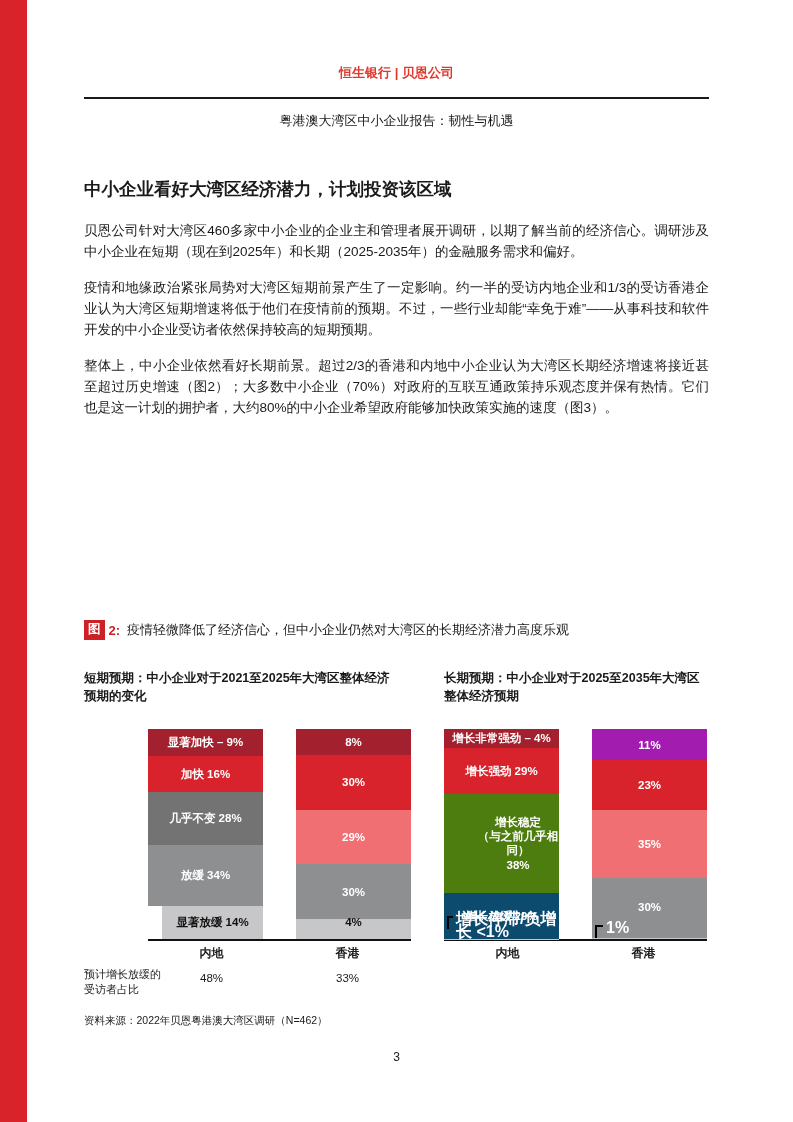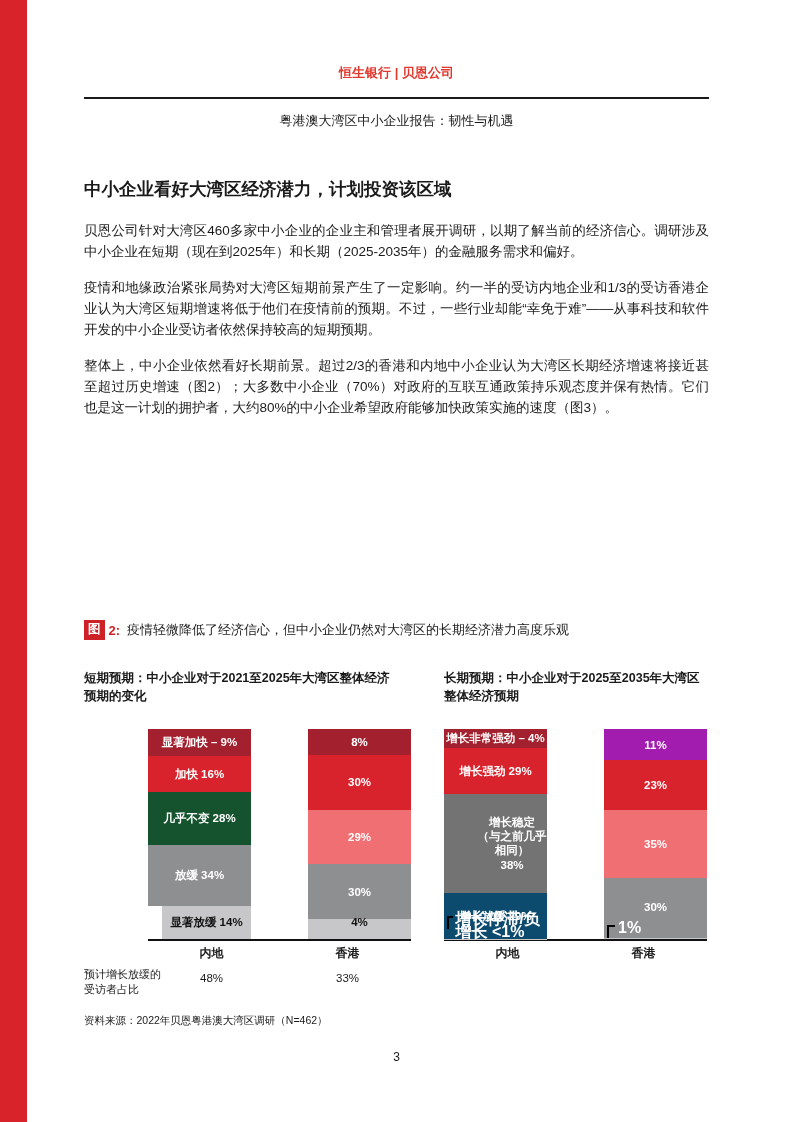--- a/index.html
+++ b/index.html
@@ -23,21 +23,21 @@
   .fig-text{font-size:13px;}
   .fig-titles{position:relative;height:40px;margin-top:30px;}
   .fig-title{position:absolute;top:0;font-weight:bold;font-size:12.5px;line-height:1.4;white-space:pre-line;}
   .fig-title.t-left{left:0;width:330px;}
   .fig-title.t-right{left:360px;width:270px;}
   .charts-area{position:relative;height:236px;margin-top:19px;}
   .chart{position:absolute;top:0;width:263px;}
   .chart.c-left{left:64px;}
   .chart.c-right{left:360px;}
   .bars{display:flex;justify-content:space-between;height:210px;border-bottom:2.5px solid #111;}
-  .bar-col{position:relative;width:103px;display:flex;flex-direction:column;}
+  .bar-col{position:relative;width:115px;display:flex;flex-direction:column;}
   .seg{display:flex;align-items:center;justify-content:center;min-height:0;position:relative;}
   .seg-label{position:relative;z-index:2;color:#fff;font-size:11.5px;font-weight:bold;
              text-align:center;white-space:pre-line;line-height:1.25;}
   .seg-label.black-text{color:#111;}
   .seg-label.shift-up{transform:translateY(-7px);}
   .bracket-label{position:absolute;bottom:1px;left:3px;display:flex;align-items:flex-start;
                  color:#fff;font-size:16px;font-weight:bold;z-index:3;line-height:13px;}
   .bracket-mark{width:6px;height:11px;border-left:2px solid #000;border-top:2px solid #000;
                 margin:4px 3px 0 0;}
   .cats{display:flex;justify-content:space-between;margin-top:4px;}
@@ -84,21 +84,21 @@
     <div class="charts-area">
       <div class="chart c-left">
         <div class="bars">
             <div class="bar-col">
               <div class="seg" style="flex-grow: 9; background: rgb(163, 32, 46);">
                 <div class="seg-label">显著加快 – 9%</div>
               </div>
               <div class="seg" style="flex-grow: 16; background: rgb(216, 34, 44);">
                 <div class="seg-label">加快 16%</div>
               </div>
-              <div class="seg" style="flex-grow: 28; background: #14532d;">
+              <div class="seg" style="flex-grow: 28; background: #737373;">
                 <div class="seg-label">几乎不变 28%</div>
               </div>
               <div class="seg" style="flex-grow: 34; background: rgb(142, 143, 145);">
                 <div class="seg-label">放缓 34%</div>
               </div>
               <div class="seg" style="flex-grow: 14; background: rgb(199, 199, 201); margin-left: 14px;">
                 <div class="seg-label black-text">显著放缓 14%</div>
               </div>
             </div>
             <div class="bar-col">
@@ -126,21 +126,21 @@
       </div>
       <div class="chart c-right">
         <div class="bars">
             <div class="bar-col">
               <div class="seg" style="flex-grow: 4; background: rgb(163, 32, 46);">
                 <div class="seg-label">增长非常强劲 – 4%</div>
               </div>
               <div class="seg" style="flex-grow: 29; background: rgb(216, 34, 44);">
                 <div class="seg-label">增长强劲 29%</div>
               </div>
-              <div class="seg" style="flex-grow: 38; background: #737373; padding-left: 33px;">
+              <div class="seg" style="flex-grow: 38; background: #4d7c0f; padding-left: 33px;">
                 <div class="seg-label">增长稳定
 （与之前几乎相同）
 38%</div>
               </div>
               <div class="seg" style="flex-grow: 29; background: #0c4a6e;">
                 <div class="seg-label">增长放缓 29%</div>
               </div>
               <div class="seg" style="flex-grow: 0.5; background: rgb(199, 199, 201);"></div>
               <div class="bracket-label">
                 <span class="bracket-mark"></span>

